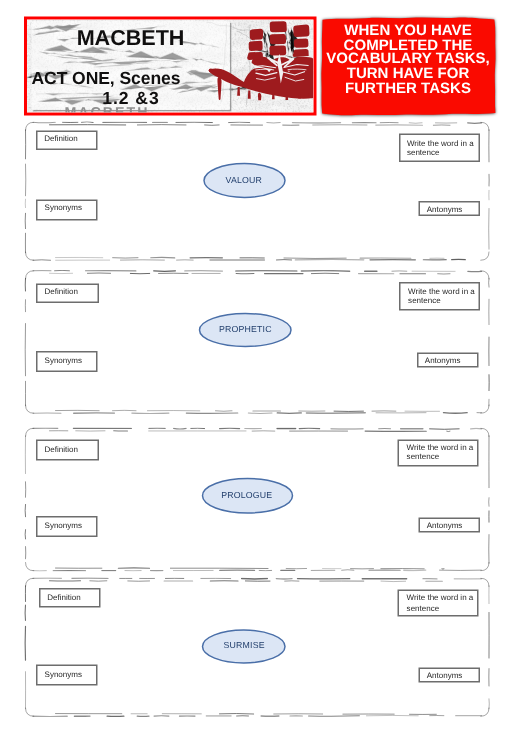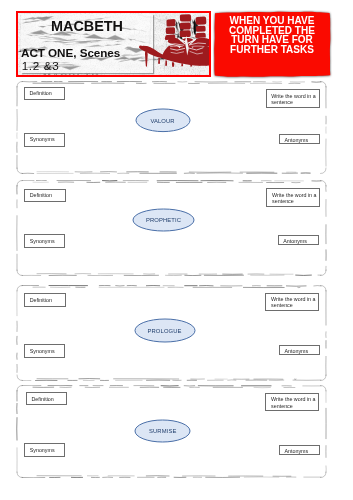--- a/index.html
+++ b/index.html
@@ -16,21 +16,21 @@
          color:#8f8f8f;letter-spacing:1.3px;}
   .titlebox{position:absolute;left:3px;top:1px;width:132px;height:58.5px;
             background:rgba(255,255,255,.55);
             box-shadow:1.2px 1.2px 0 rgba(130,130,130,.75);}
   .t1{position:absolute;left:0;right:0;top:5.1px;text-align:center;font-weight:bold;
       font-size:14.4px;line-height:14.4px;color:#100f0f;letter-spacing:-.02px;}
   .t2{position:absolute;left:0;right:0;top:19.1px;text-align:center;font-weight:bold;
       font-size:14.4px;line-height:14.4px;color:#100f0f;letter-spacing:-.02px;}
   .s1{position:absolute;left:0;right:0;top:33.2px;text-align:left;font-weight:bold;
       font-size:11.7px;line-height:12.6px;color:#100f0f;letter-spacing:-.05px;}
-  .s2{position:absolute;left:0;right:0;top:46.3px;text-align:left;font-weight:normal;
+  .s2{position:absolute;left:0;right:0;top:46.3px;text-align:center;font-weight:bold;
       font-size:11.7px;line-height:12.6px;color:#100f0f;letter-spacing:.65px;
       text-indent:.65px;}
 
   
   .notice{position:absolute;left:213px;top:10px;width:124px;height:72px;}
   .notice svg{position:absolute;left:0;top:0;}
   .notice-text{position:absolute;left:0;top:5.7px;width:118px;text-align:center;
                font-weight:bold;font-size:10px;line-height:9.85px;color:#fff;letter-spacing:.02px;}
 
   
@@ -259,20 +259,21 @@
                C117.7 10 116.9 17 117.3 24 C117.7 31 116.5 38 116.9 45
                C117.3 52 116.7 59 117.3 65.3
                C104 66.6 94 65.4 84 66.2 C74 67.0 64 65.8 54 66.5
                C44 67.2 34 66.0 24 66.7 C16 67.2 9 66.4 1.8 65.6
                C0.9 58 1.7 51 1.3 44 C0.9 37 2.1 30 1.7 23
                C1.3 16 2.0 9.5 2.0 3.2 Z" fill="#fa0a00" filter="url(#nsh)"></path>
     </svg>
     <div class="notice-text">
       <div>WHEN YOU HAVE</div>
       <div>COMPLETED THE</div>
+      <div>VOCABULARY TASKS,</div>
       <div>TURN HAVE FOR</div>
       <div>FURTHER TASKS</div>
     </div>
   </div>
 
   <div id="sections">
       <div class="sec" style="top: 81px; height: 93px;">
         <svg class="frame" width="353" height="93">
           <path d="M22.0 0.5 Q29.4 1.2 36.8 0.5" fill="none" stroke="#3f3f3f" stroke-width="0.7444109898526222" stroke-opacity="0.5001583148585633" stroke-linecap="round"></path>
           <path d="M41.7 0.5 Q46.8 0.8 51.9 0.5" fill="none" stroke="#3f3f3f" stroke-width="0.5889531896403061" stroke-opacity="0.839564974801615" stroke-linecap="round"></path>

